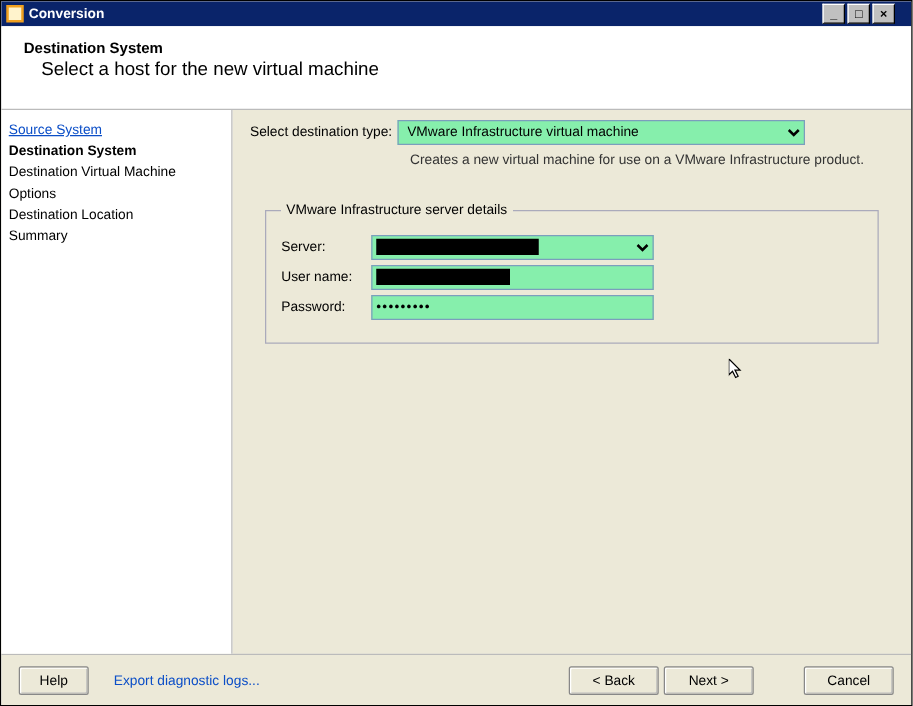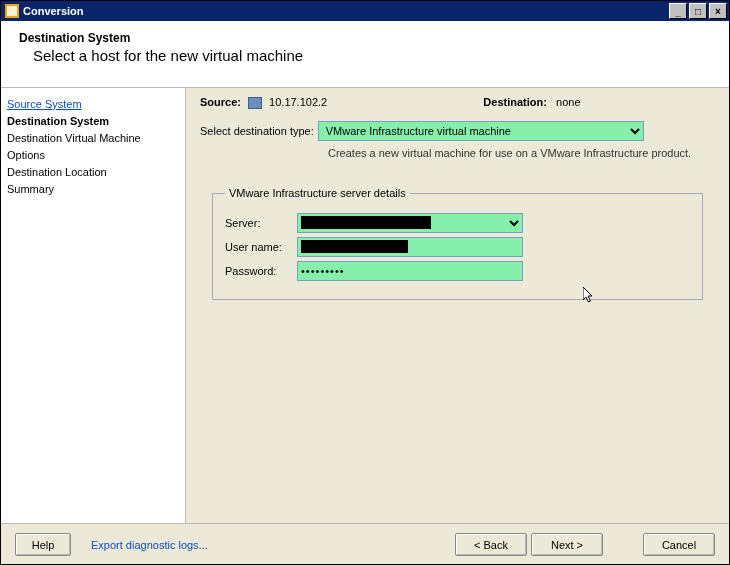--- a/index.html
+++ b/index.html
@@ -12,21 +12,21 @@
     height: 565px;
     overflow: hidden;
     border: 1px solid #000;
   }
   .titlebar {
     background: linear-gradient(#0a246a, #0a246a);
     color: #fff;
     height: 20px;
     display: flex;
     align-items: center;
-    padding: 0 2px 0 4px;
+    padding: 0 13px 0 4px;
     font-weight: bold;
   }
   .titlebar .icon {
     width: 14px; height: 14px; margin-right: 4px;
     background: #f0a020;
     display: inline-block;
     position: relative;
   }
   .titlebar .icon::after{
     content:""; position:absolute; inset:2px; background:#fff3cc;
@@ -174,29 +174,20 @@
   <div class="sidebar">
     <div class="step link">Source System</div>
     <div class="step active">Destination System</div>
     <div class="step">Destination Virtual Machine</div>
     <div class="step">Options</div>
     <div class="step">Destination Location</div>
     <div class="step">Summary</div>
   </div>
 
   <div class="main">
-    <div class="srcdest">
-      <span class="lbl">Source:</span>
-      <span class="srcicon"></span>
-      <span>10.17.102.2</span>
-      <span class="spacer"></span>
-      <span class="lbl">Destination:</span>
-      &nbsp;
-      <span>none</span>
-    </div>
 
     <div class="desttype-row">
       <label>Select destination type:</label>
       <select style="width:326px">
         <option>VMware Infrastructure virtual machine</option>
       </select>
     </div>
     <div class="hint">Creates a new virtual machine for use on a VMware Infrastructure product.</div>
 
     <fieldset>

